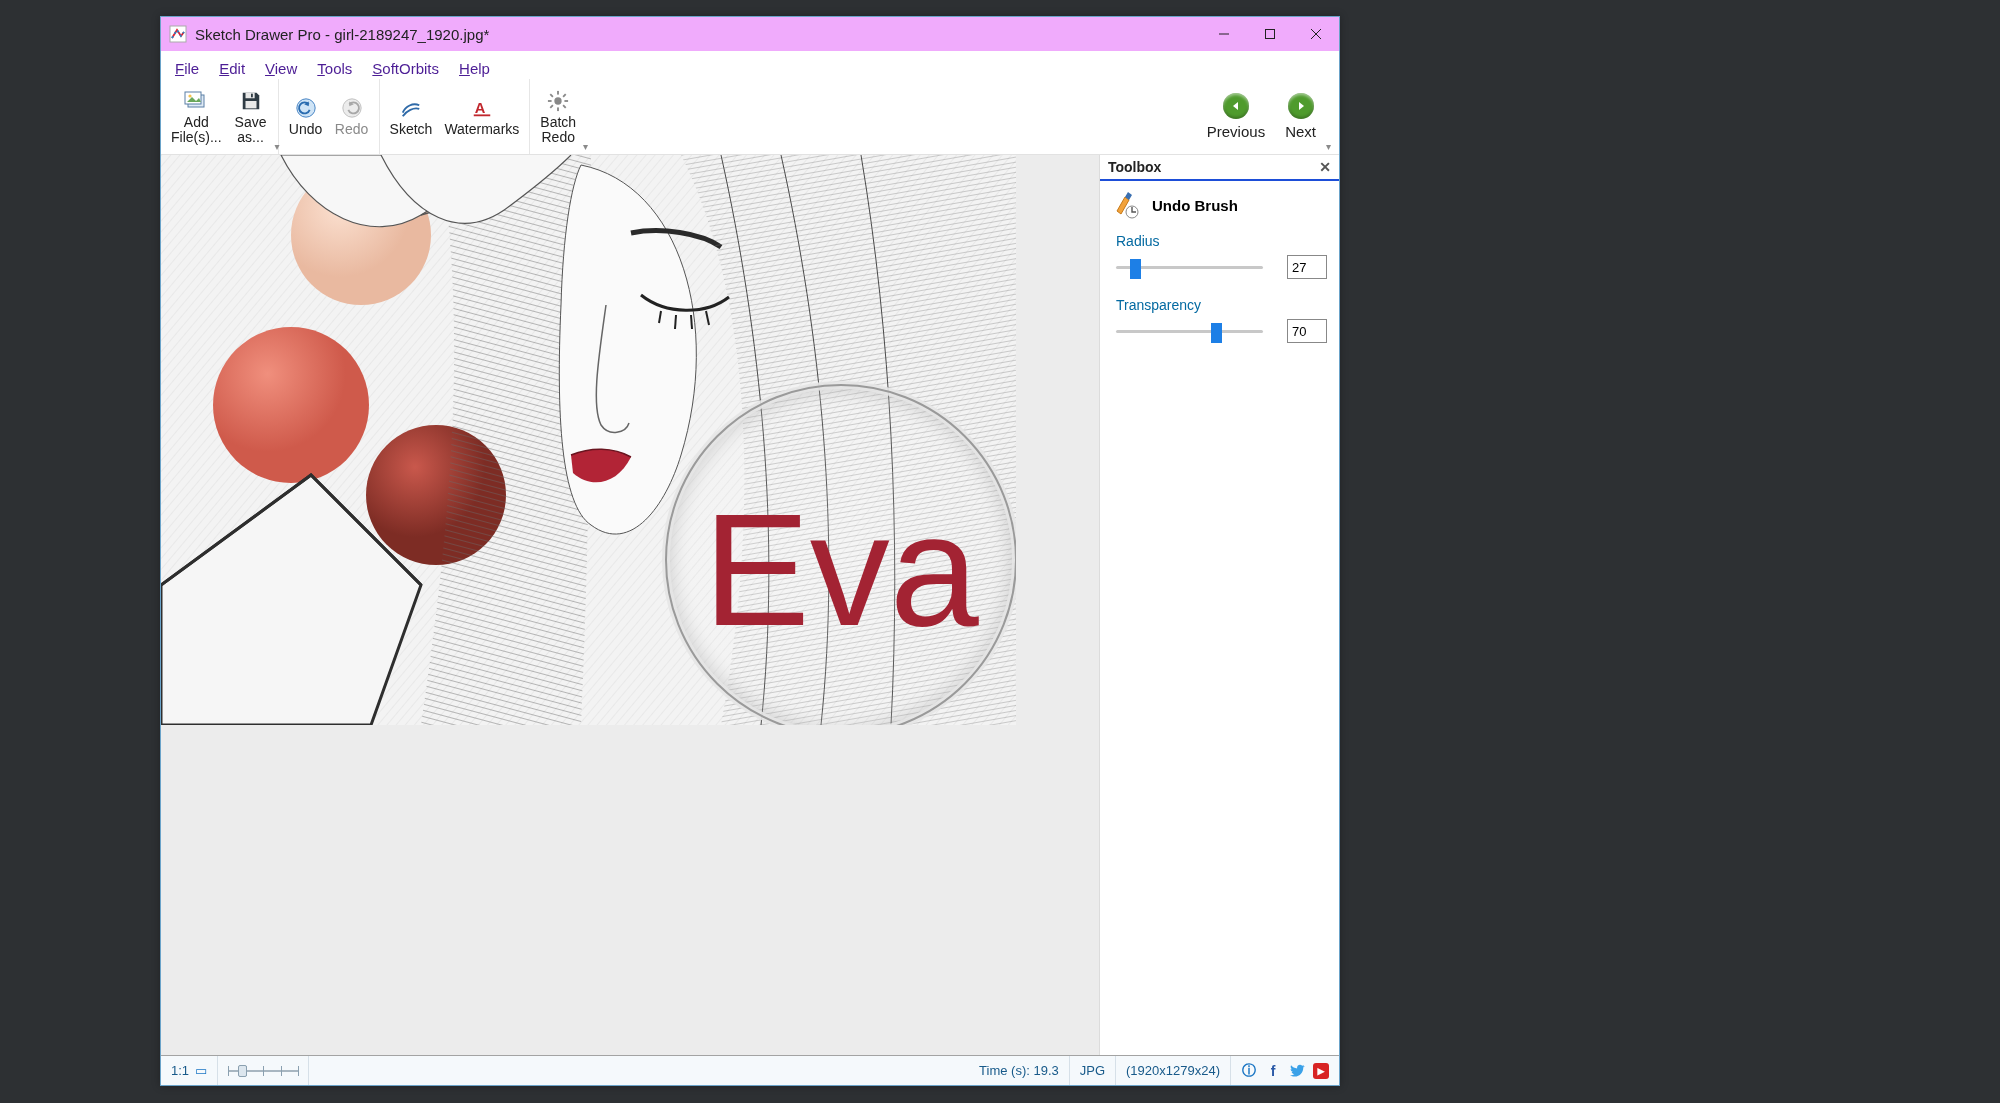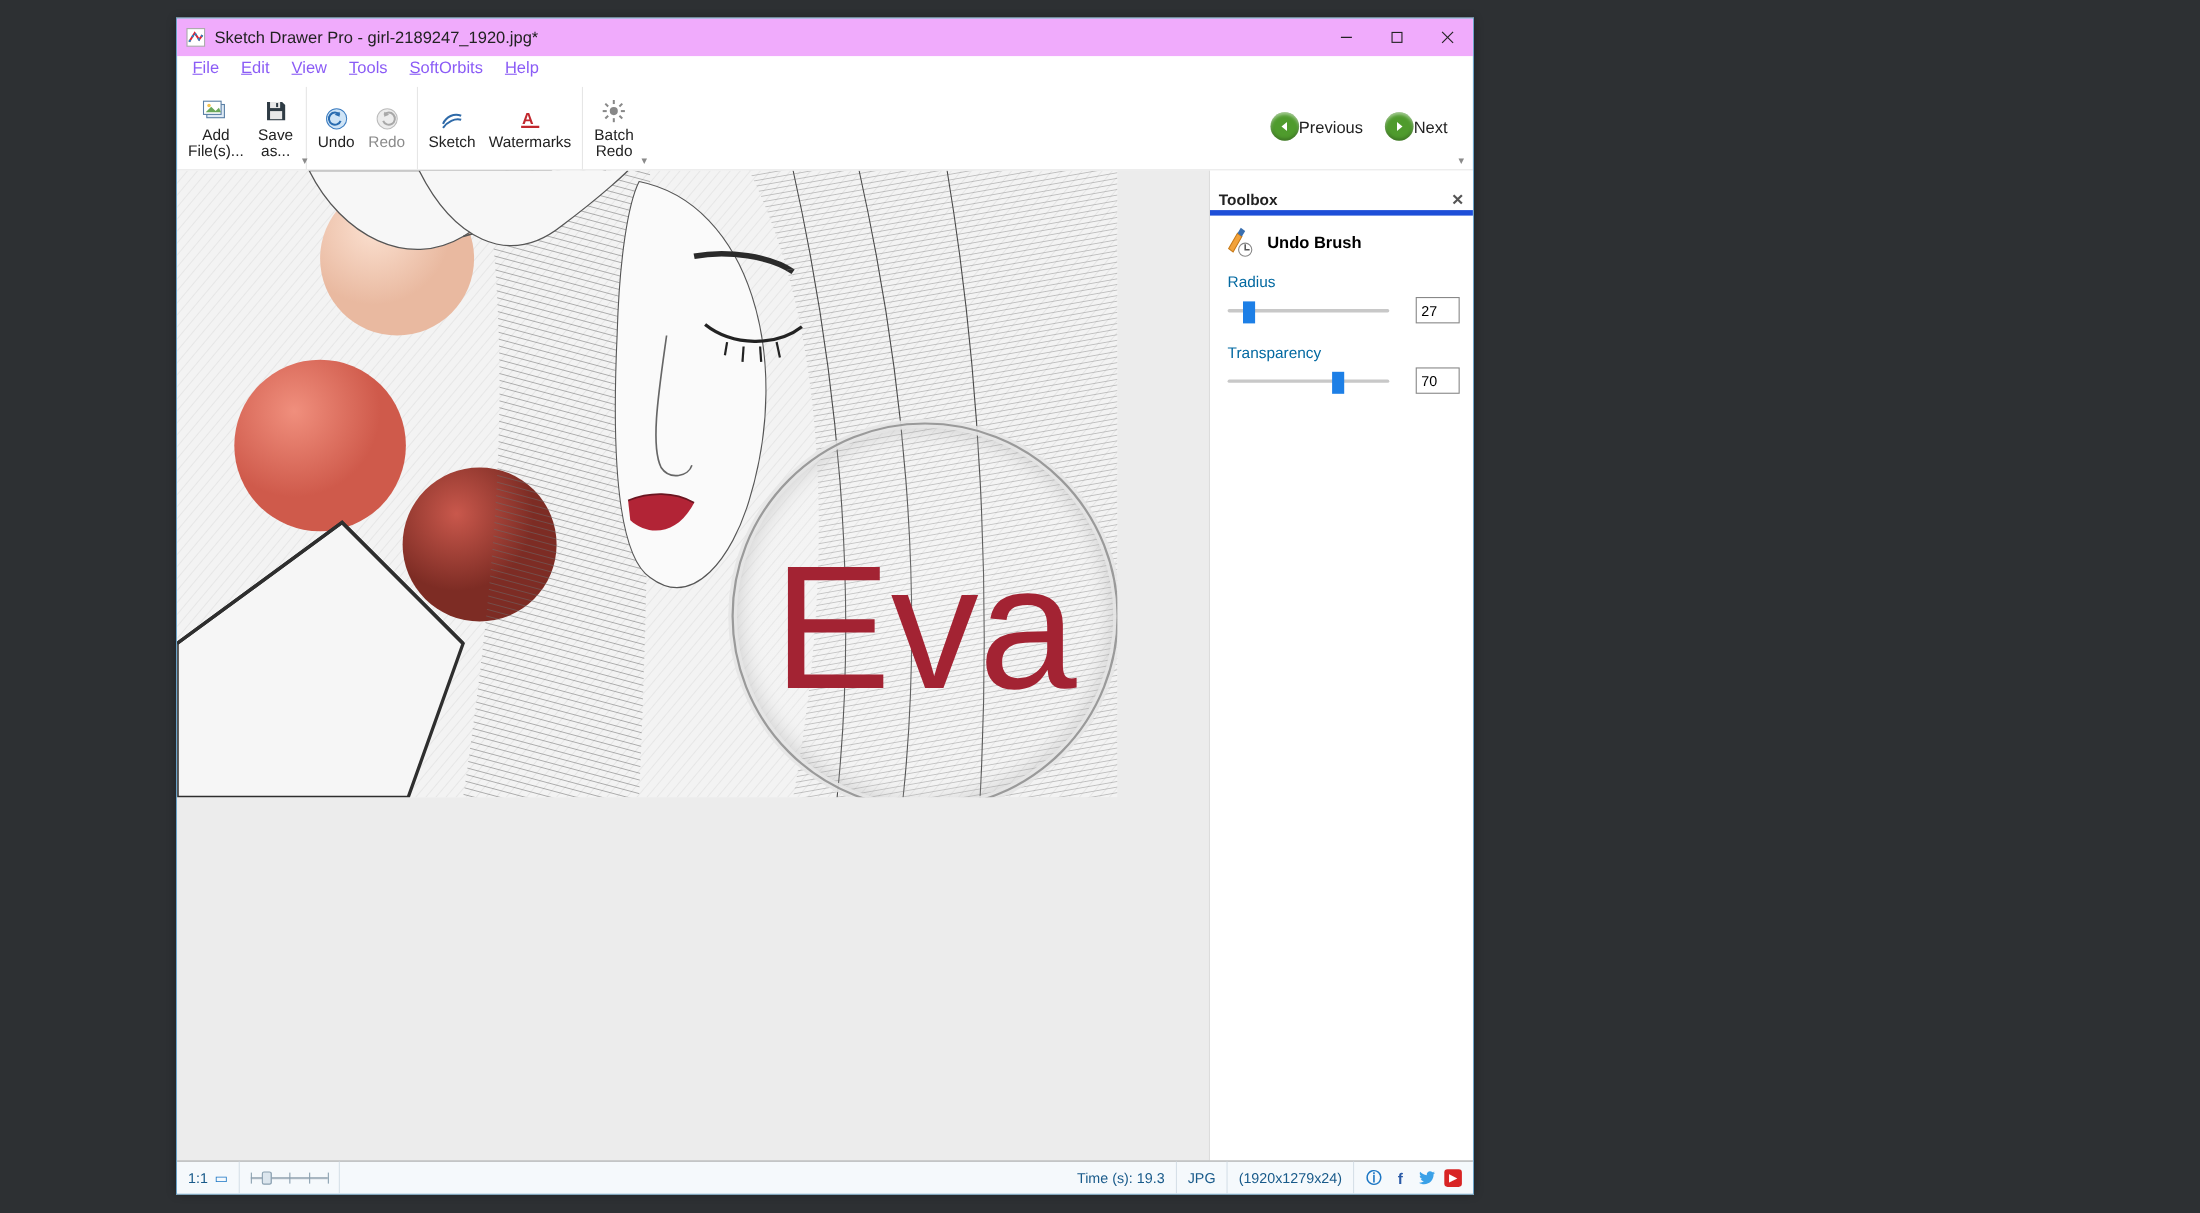--- a/index.html
+++ b/index.html
@@ -41,24 +41,24 @@
   .titlebar .spacer { flex: 1; }
   .win-btn {
     width: 46px; height: 34px; display:flex; align-items:center; justify-content:center;
   }
   .win-btn svg { stroke:#222; fill:none; }
 
   
   .menubar {
     height: 28px;
     display: flex;
-    align-items: flex-start;
+    align-items: flex-end;
     padding: 0 4px;
     font-size: 15px;
-    color: #8b5cf6;
+    color: #4c1d95;
   }
   .menu-item { padding: 2px 10px; }
   .menu-item .ul { text-decoration: underline; }
 
   
   .toolbar-row {
     height: 76px;
     display: flex;
     align-items: stretch;
     border-bottom: 1px solid #e2e2e2;
@@ -85,21 +85,21 @@
     position: relative;
   }
   .tool-btn.disabled { color: #8a8a8a; }
   .tool-btn .icon { width: 24px; height: 24px; margin-bottom: 2px; display:flex; align-items:center; justify-content:center; }
   .tool-btn .line2 { font-size: 14px; line-height: 15px; text-align: center; }
   .tool-group .chev {
     position:absolute; right:-2px; bottom:2px; font-size:10px; color:#8a8a8a;
   }
   .toolbar-spacer { flex:1; }
   .nav-btn {
-    display:flex; align-items:center; justify-content:center;
+    display:flex; flex-direction:column; align-items:center; justify-content:center;
     padding: 4px 10px; font-size:15px; color:#222;
   }
   .nav-btn .circ {
     width:26px; height:26px; border-radius:50%; background:#4f9b2d;
     display:flex; align-items:center; justify-content:center; margin-bottom:4px;
     box-shadow: inset 0 -2px 3px rgba(0,0,0,.25), inset 0 2px 3px rgba(255,255,255,.5);
   }
 
   
   .main-area {
@@ -128,22 +128,22 @@
   .toolbox {
     width: 240px;
     background:#fff;
     border-left:1px solid #dcdcdc;
     display:flex;
     flex-direction:column;
     font-size:14px;
   }
   .toolbox-header {
     height:26px; display:flex; align-items:center; padding:0 8px;
-    border-bottom:5px solid #1d4ed8;
-    font-weight:600; color:#222;margin-top:15px;
+    border-bottom:2px solid #1d4ed8;
+    font-weight:600; color:#222;
   }
   .toolbox-header .close { margin-left:auto; font-size:14px; color:#555;}
   .toolbox-body { padding:10px 12px 0 12px; }
   .tool-title-row {
     display:flex; align-items:center; margin-bottom:14px;
   }
   .tool-title-row .ticon { width:28px; height:28px; margin-right:12px; }
   .tool-title-row .tname { font-weight:700; font-size:15px; }
   .param { margin-bottom:18px; }
   .param-label { font-size:14px; color:#0369a1; margin-bottom:6px; padding-left:4px;}

